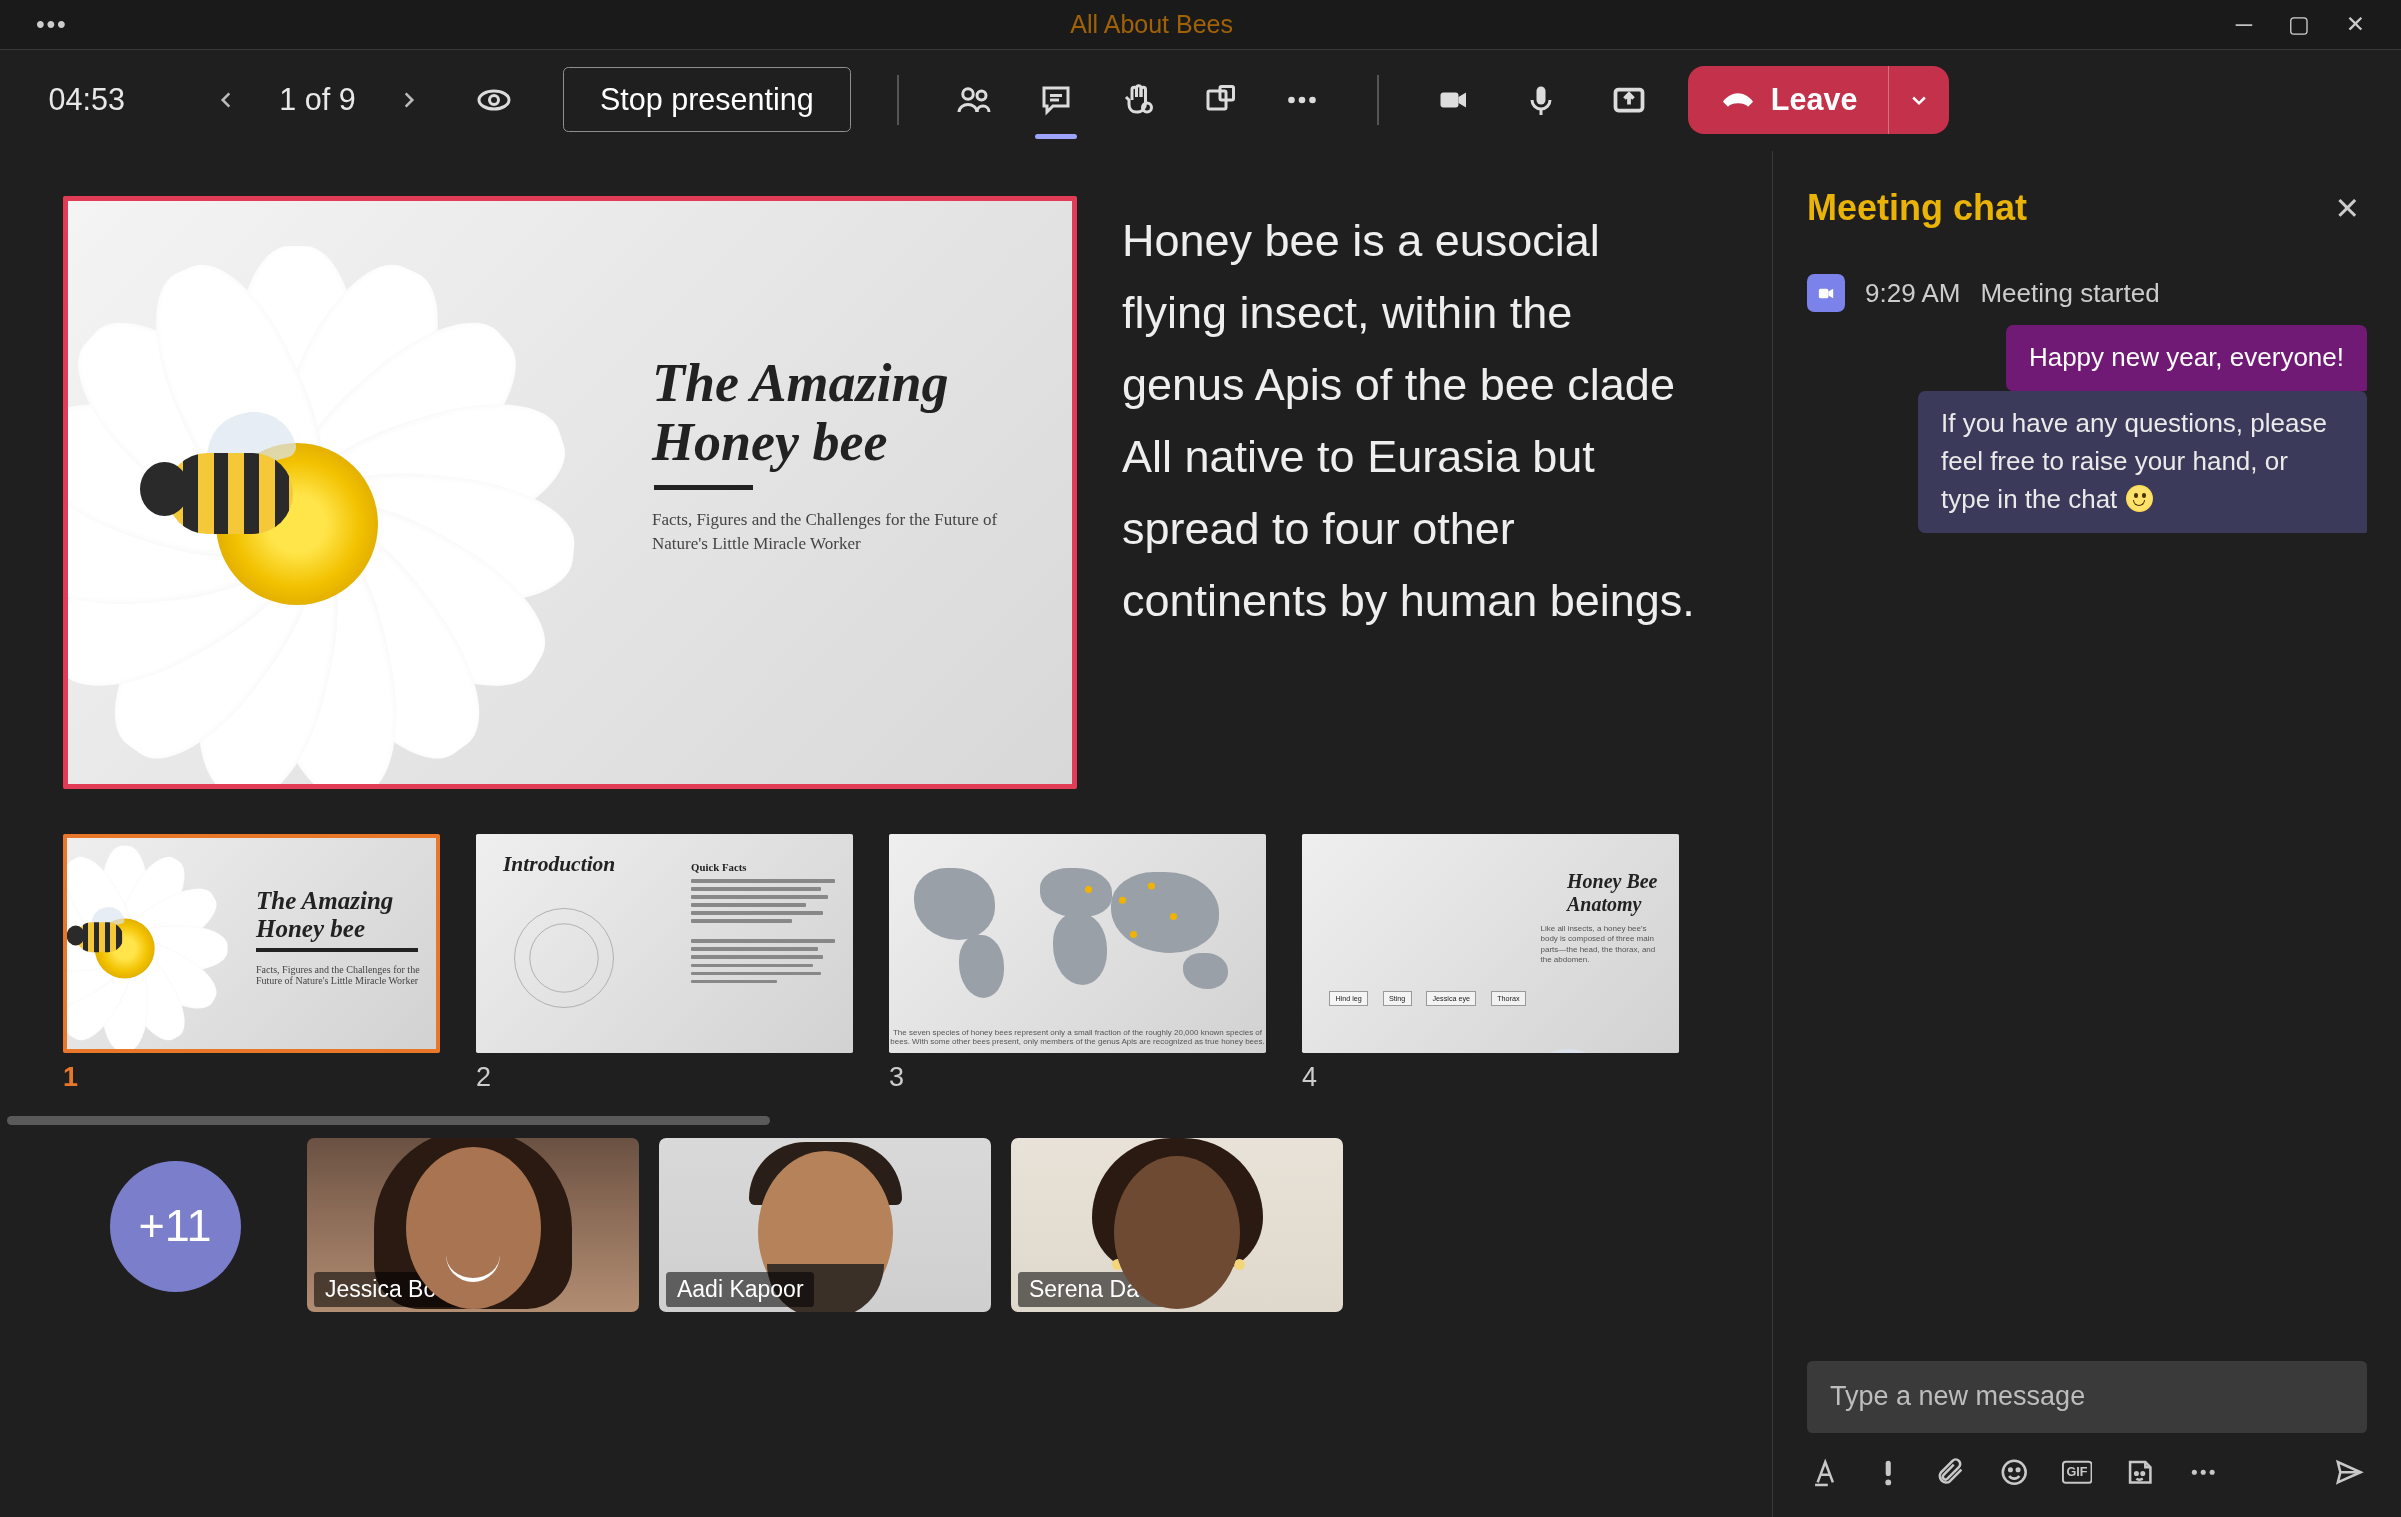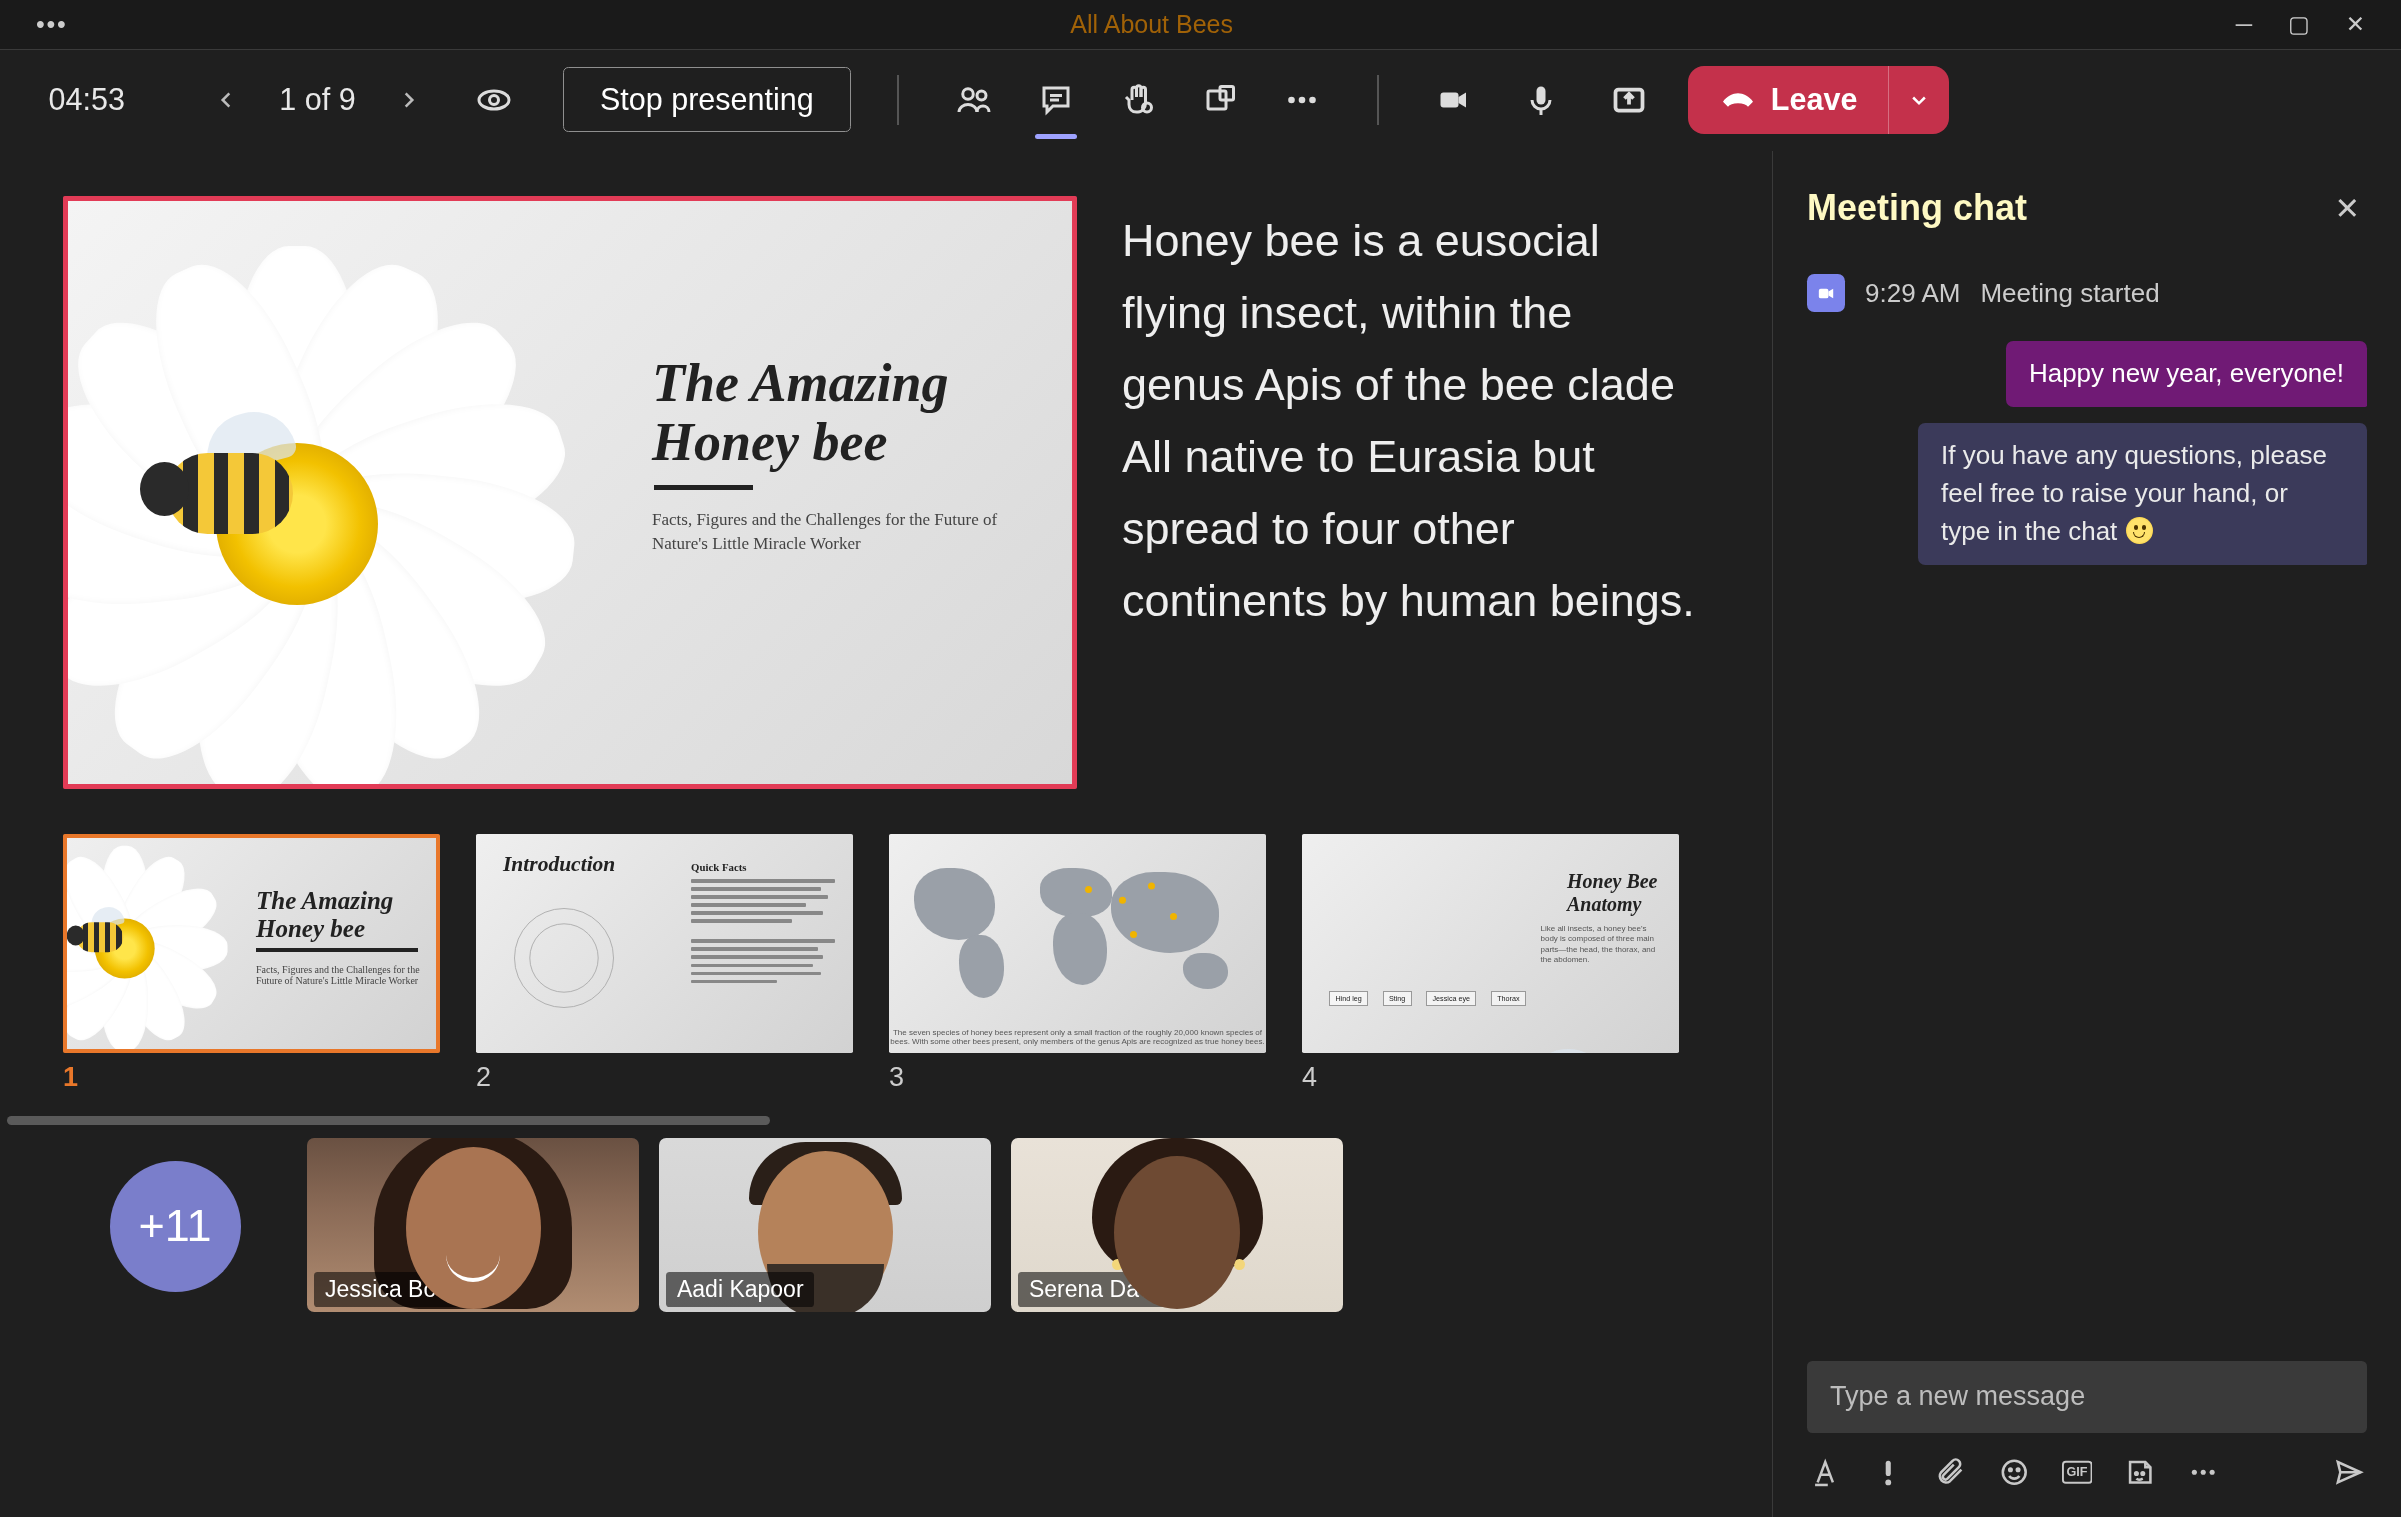--- a/index.html
+++ b/index.html
@@ -154,23 +154,23 @@
   .p3 .head { width:126px; height:153px; background:#6e4a33; left:103px; top:18px;}
   .p3 .hair { position:absolute; width:171px; height:135px; background:#2a1a12; border-radius: 90px 90px 63px 63px; left:81px; top:0;}
   .p3 .head{z-index:2;}
   .p3 .earrings { position:absolute; width:10.8px; height:10.8px; background:#f3d67a; border-radius:50%; top:121px;}
   .p3 .e1{left:101px;} .p3 .e2{left:223px;}
 
   .chat-panel {
     width: 628px; background:#1f1f1f; display:flex; flex-direction:column;
   }
   .chat-header { display:flex; align-items:center; justify-content:space-between; padding: 36px 41px 18px 34px; }
-  .chat-header h2 { font-size: 36px; font-weight:700; color:#fef9c3;}
+  .chat-header h2 { font-size: 36px; font-weight:700; color:#eab308;}
   .chat-header .close { cursor:pointer; color:#ccc; font-size: 30.5px;}
-  .chat-body { flex:1; padding: 27px 34px 9px 34px; display:flex; flex-direction:column; gap: 16px; overflow:auto;}
+  .chat-body { flex:1; padding: 27px 34px 9px 34px; display:flex; flex-direction:column; overflow:auto;}
   .sysline { display:flex; align-items:center; gap: 20px; color:#ccc; font-size: 26px; margin-bottom: 12.6px;}
   .sysline .meet-icon {
     width:38px; height:38px; border-radius:7.2px; background:#7b83eb; display:flex; align-items:center; justify-content:center;
   }
   .sysline .meet-icon svg { width:23px; height:23px; fill:#fff;}
   .msg { align-self:flex-end; background:#3b3a5a; color:#eaeaea; font-size: 26px; line-height:1.45; padding: 14.4px 23px; border-radius: 7.2px 7.2px 1.8px 7.2px; max-width: 449px;}
   .msg.accent { background:#701a75; color:#fff;}
   .msg .emoji { display:inline-block; width:27px; height:27px; background: radial-gradient(circle,#ffe26b 60%,#f0b400 100%); border-radius:50%; position:relative; vertical-align:-4.5px; margin-left:1.8px;}
   .msg .emoji::before, .msg .emoji::after {content:""; position:absolute; width:4.5px; height:4.5px; background:#4a3200; border-radius:50%; top:8px;}
   .msg .emoji::before{left:7.2px;} .msg .emoji::after{right:7.2px;}

